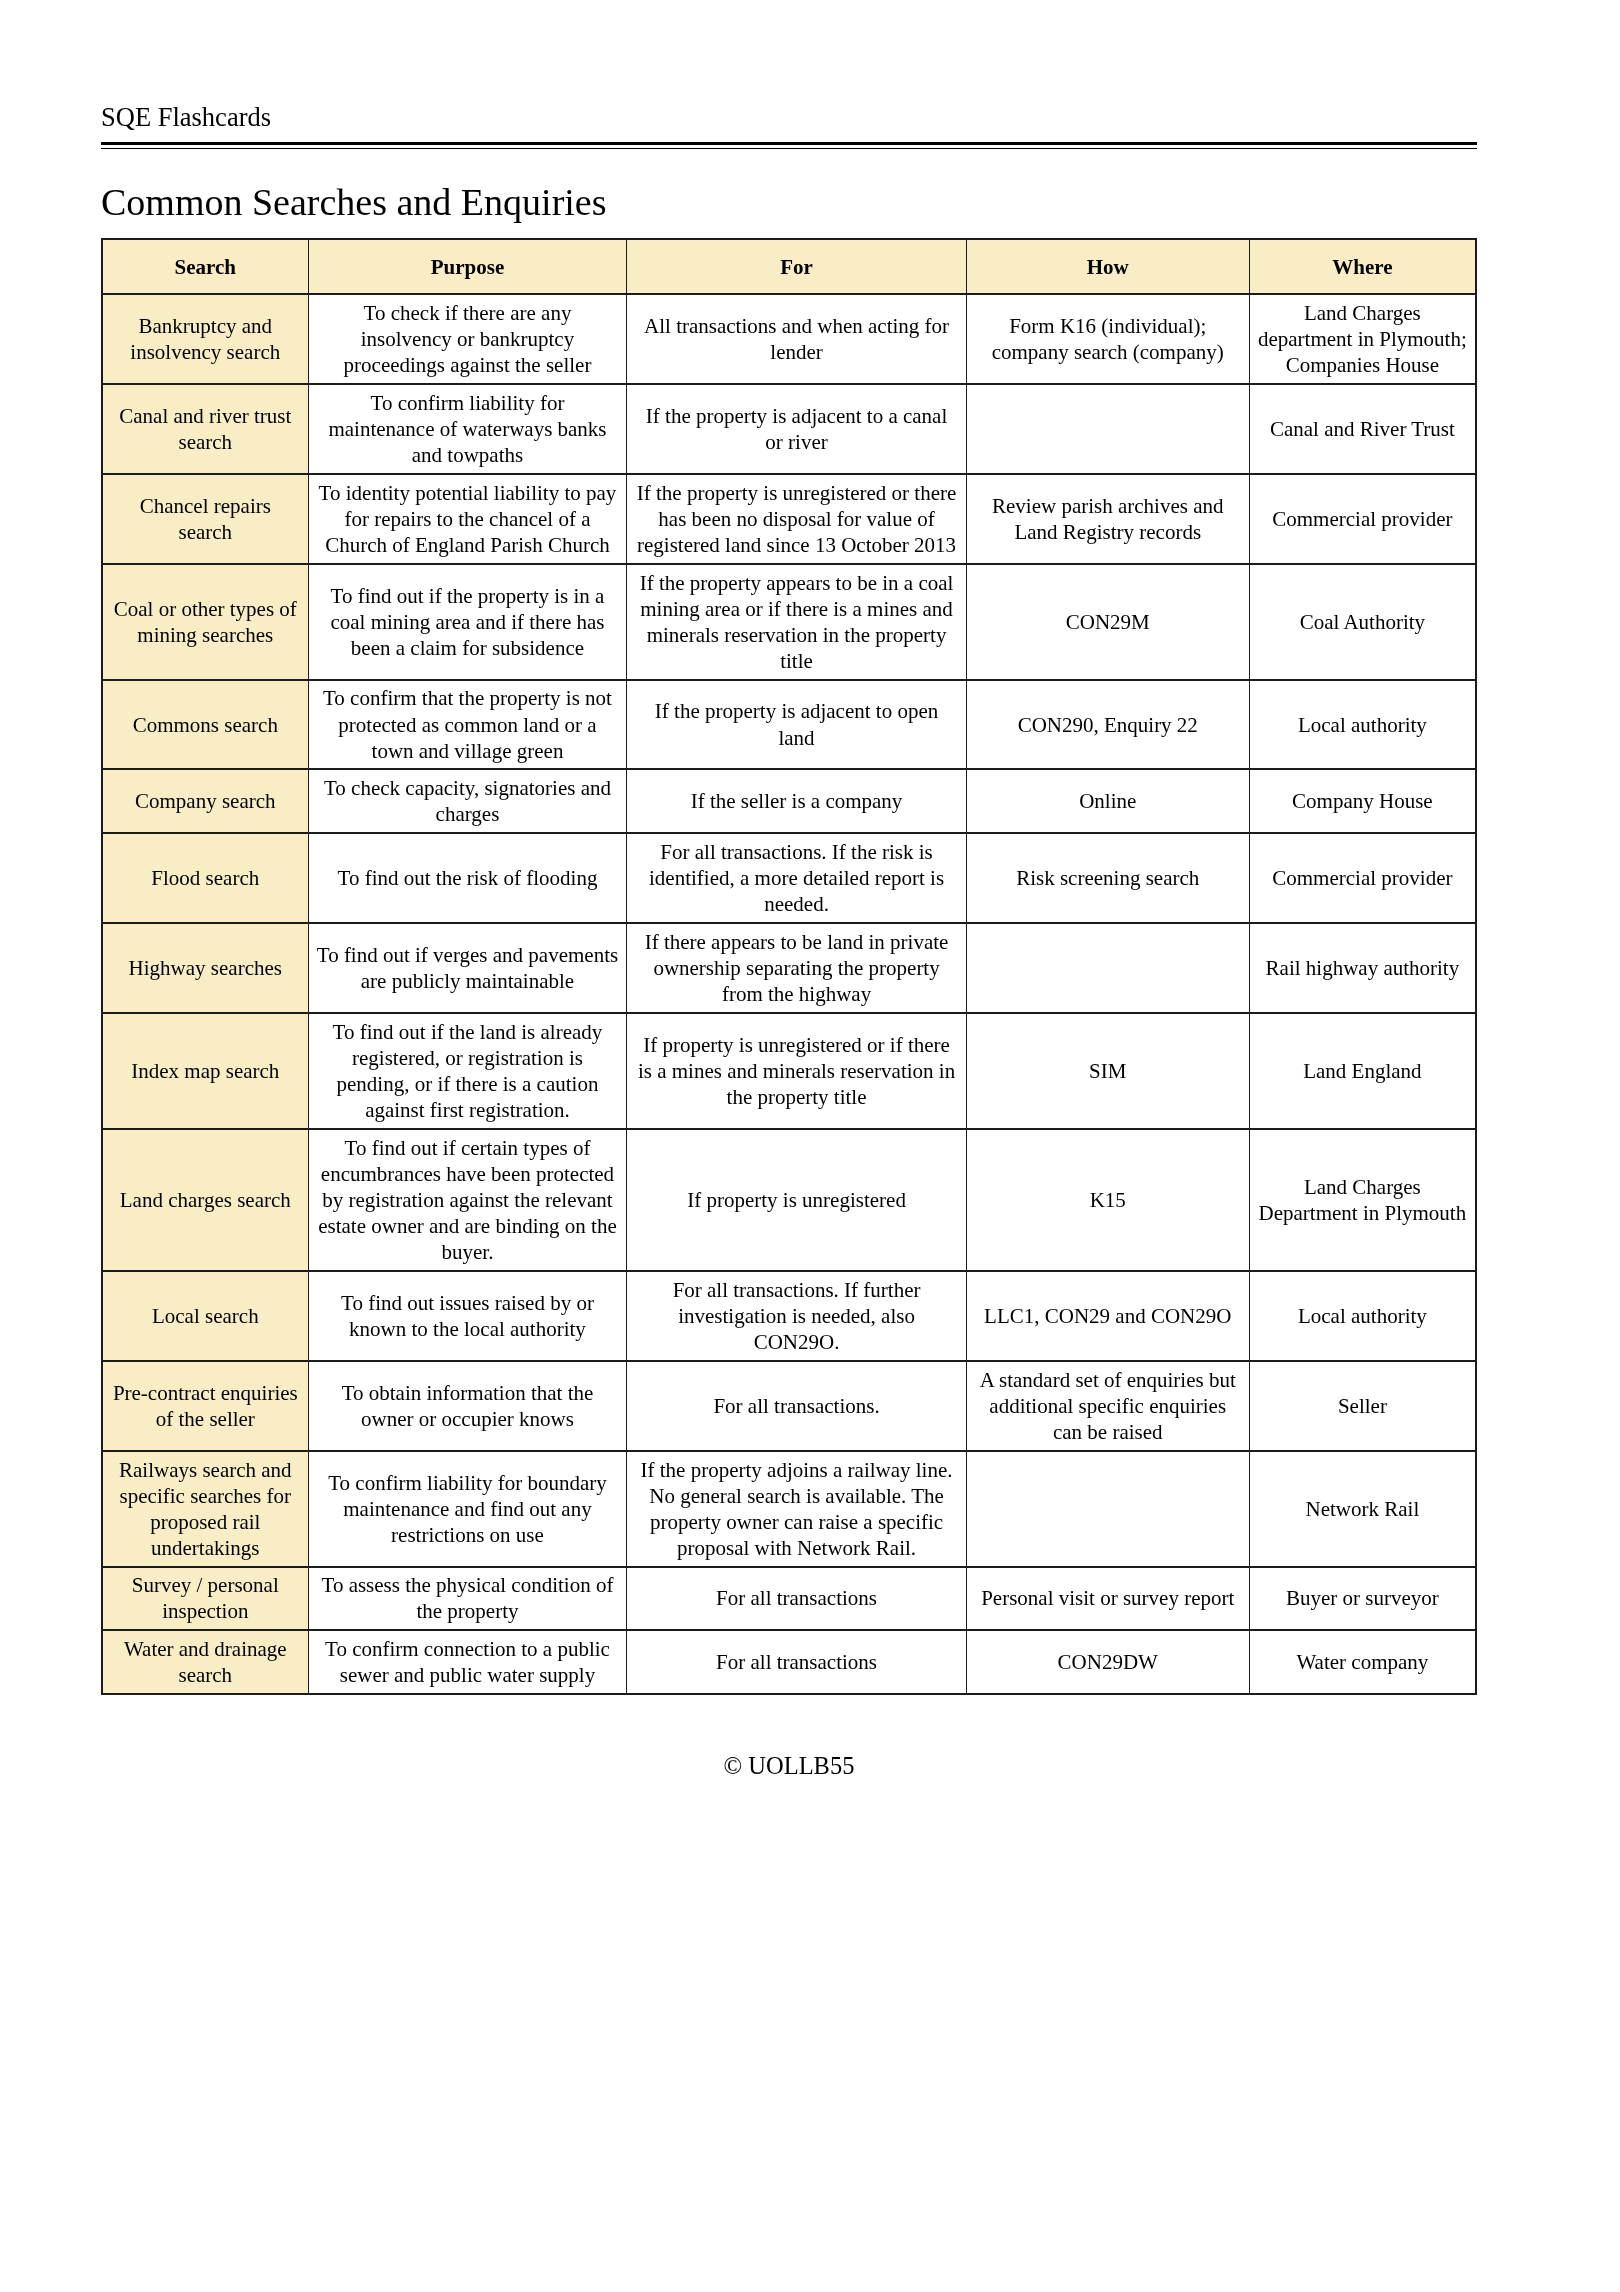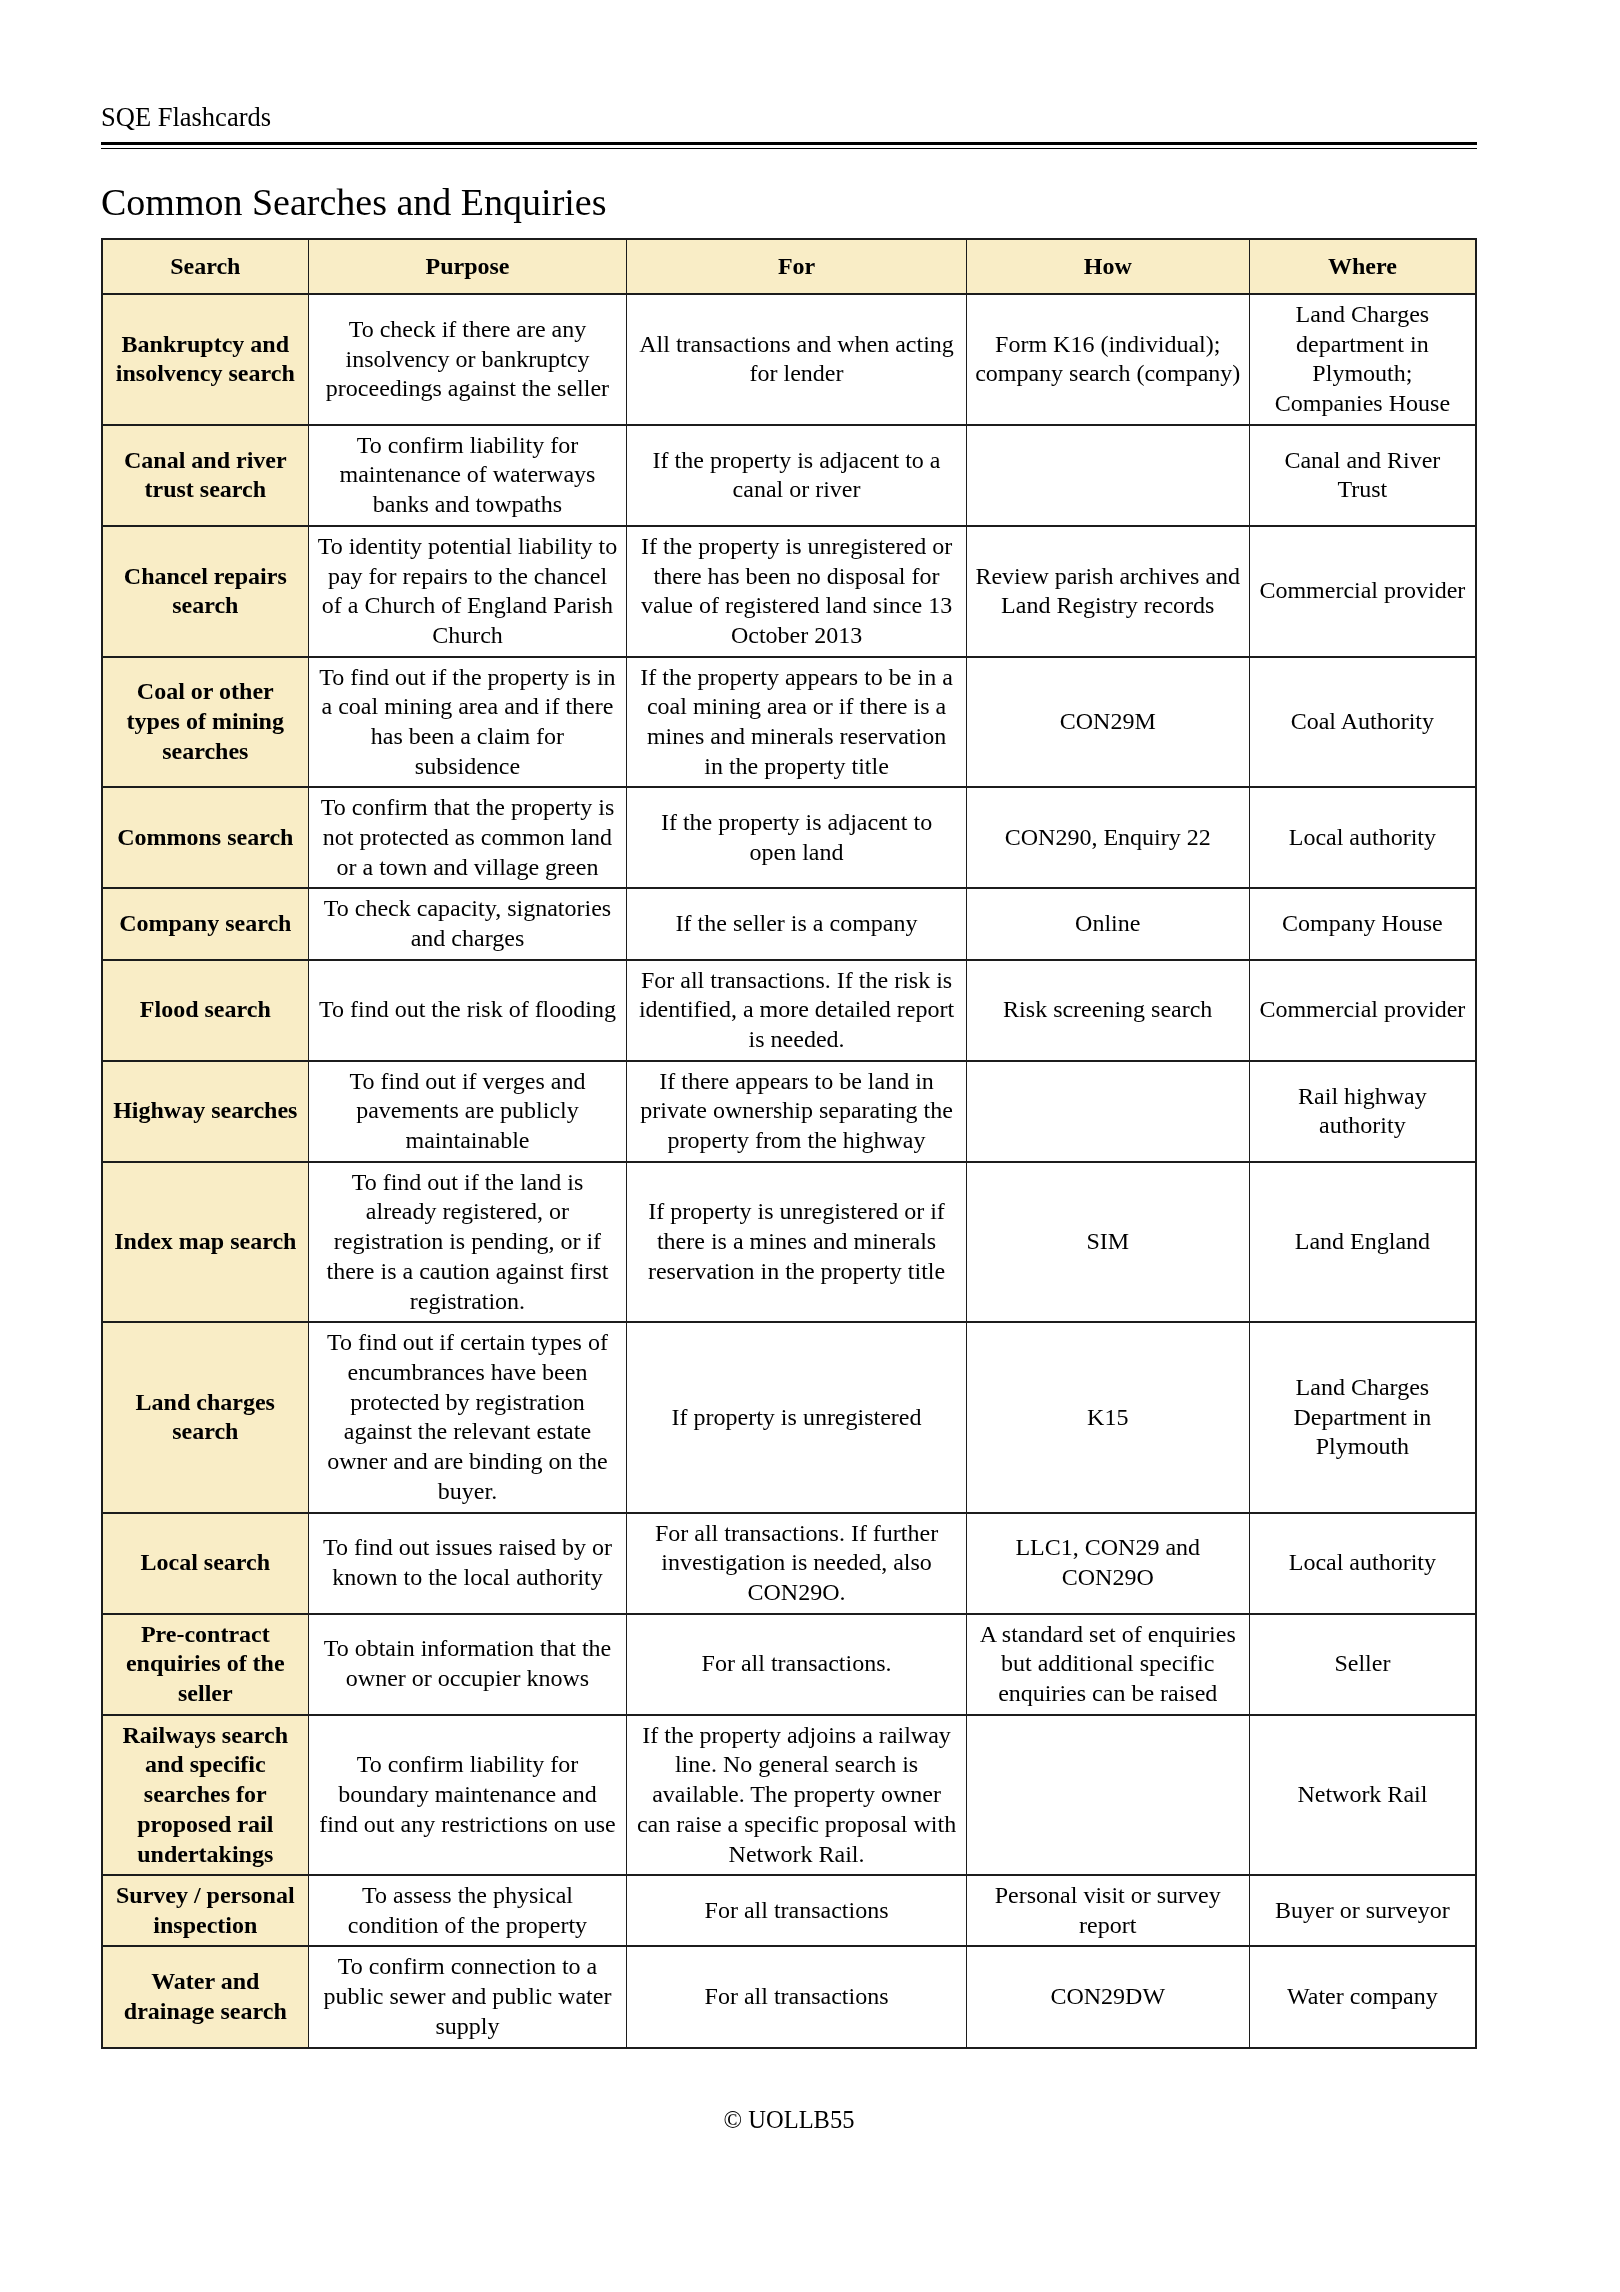--- a/index.html
+++ b/index.html
@@ -29,42 +29,42 @@
   .rule-thin  { height: 1px; background: #000; margin-top: 2.9px; }
   .title {
     font-size: 38px;
     font-weight: normal;
     margin: 31px 0 14.7px 0;
   }
   table.searches {
     border-collapse: collapse;
     width: 100%;
     table-layout: fixed;
-    font-size: 24px;
+    font-size: 21px;
     line-height: 1.24;
     border: 2.5px solid #1c1c1c;
   }
   table.searches th, table.searches td {
     border: 1.6px solid #1c1c1c;
     border-top-width: 2.5px;
     border-bottom-width: 2.5px;
     padding: 4.9px 7.8px;
     text-align: center;
     vertical-align: middle;
     word-wrap: break-word;
   }
   table.searches thead th {
     background: var(--header-bg, #F9EDC6);
     font-weight: bold;
     height: 43px;
   }
   table.searches td { font-weight: normal; }
   .search-cell {
     background: var(--header-bg, #F9EDC6);
-    font-weight: bold;
+    font-weight: normal;
   }
   .footer {
     display: flex;
     justify-content: center;
     font-size: 24.5px;
     margin-top: 57px;
   }
 </style>
 </head>
 <body>

